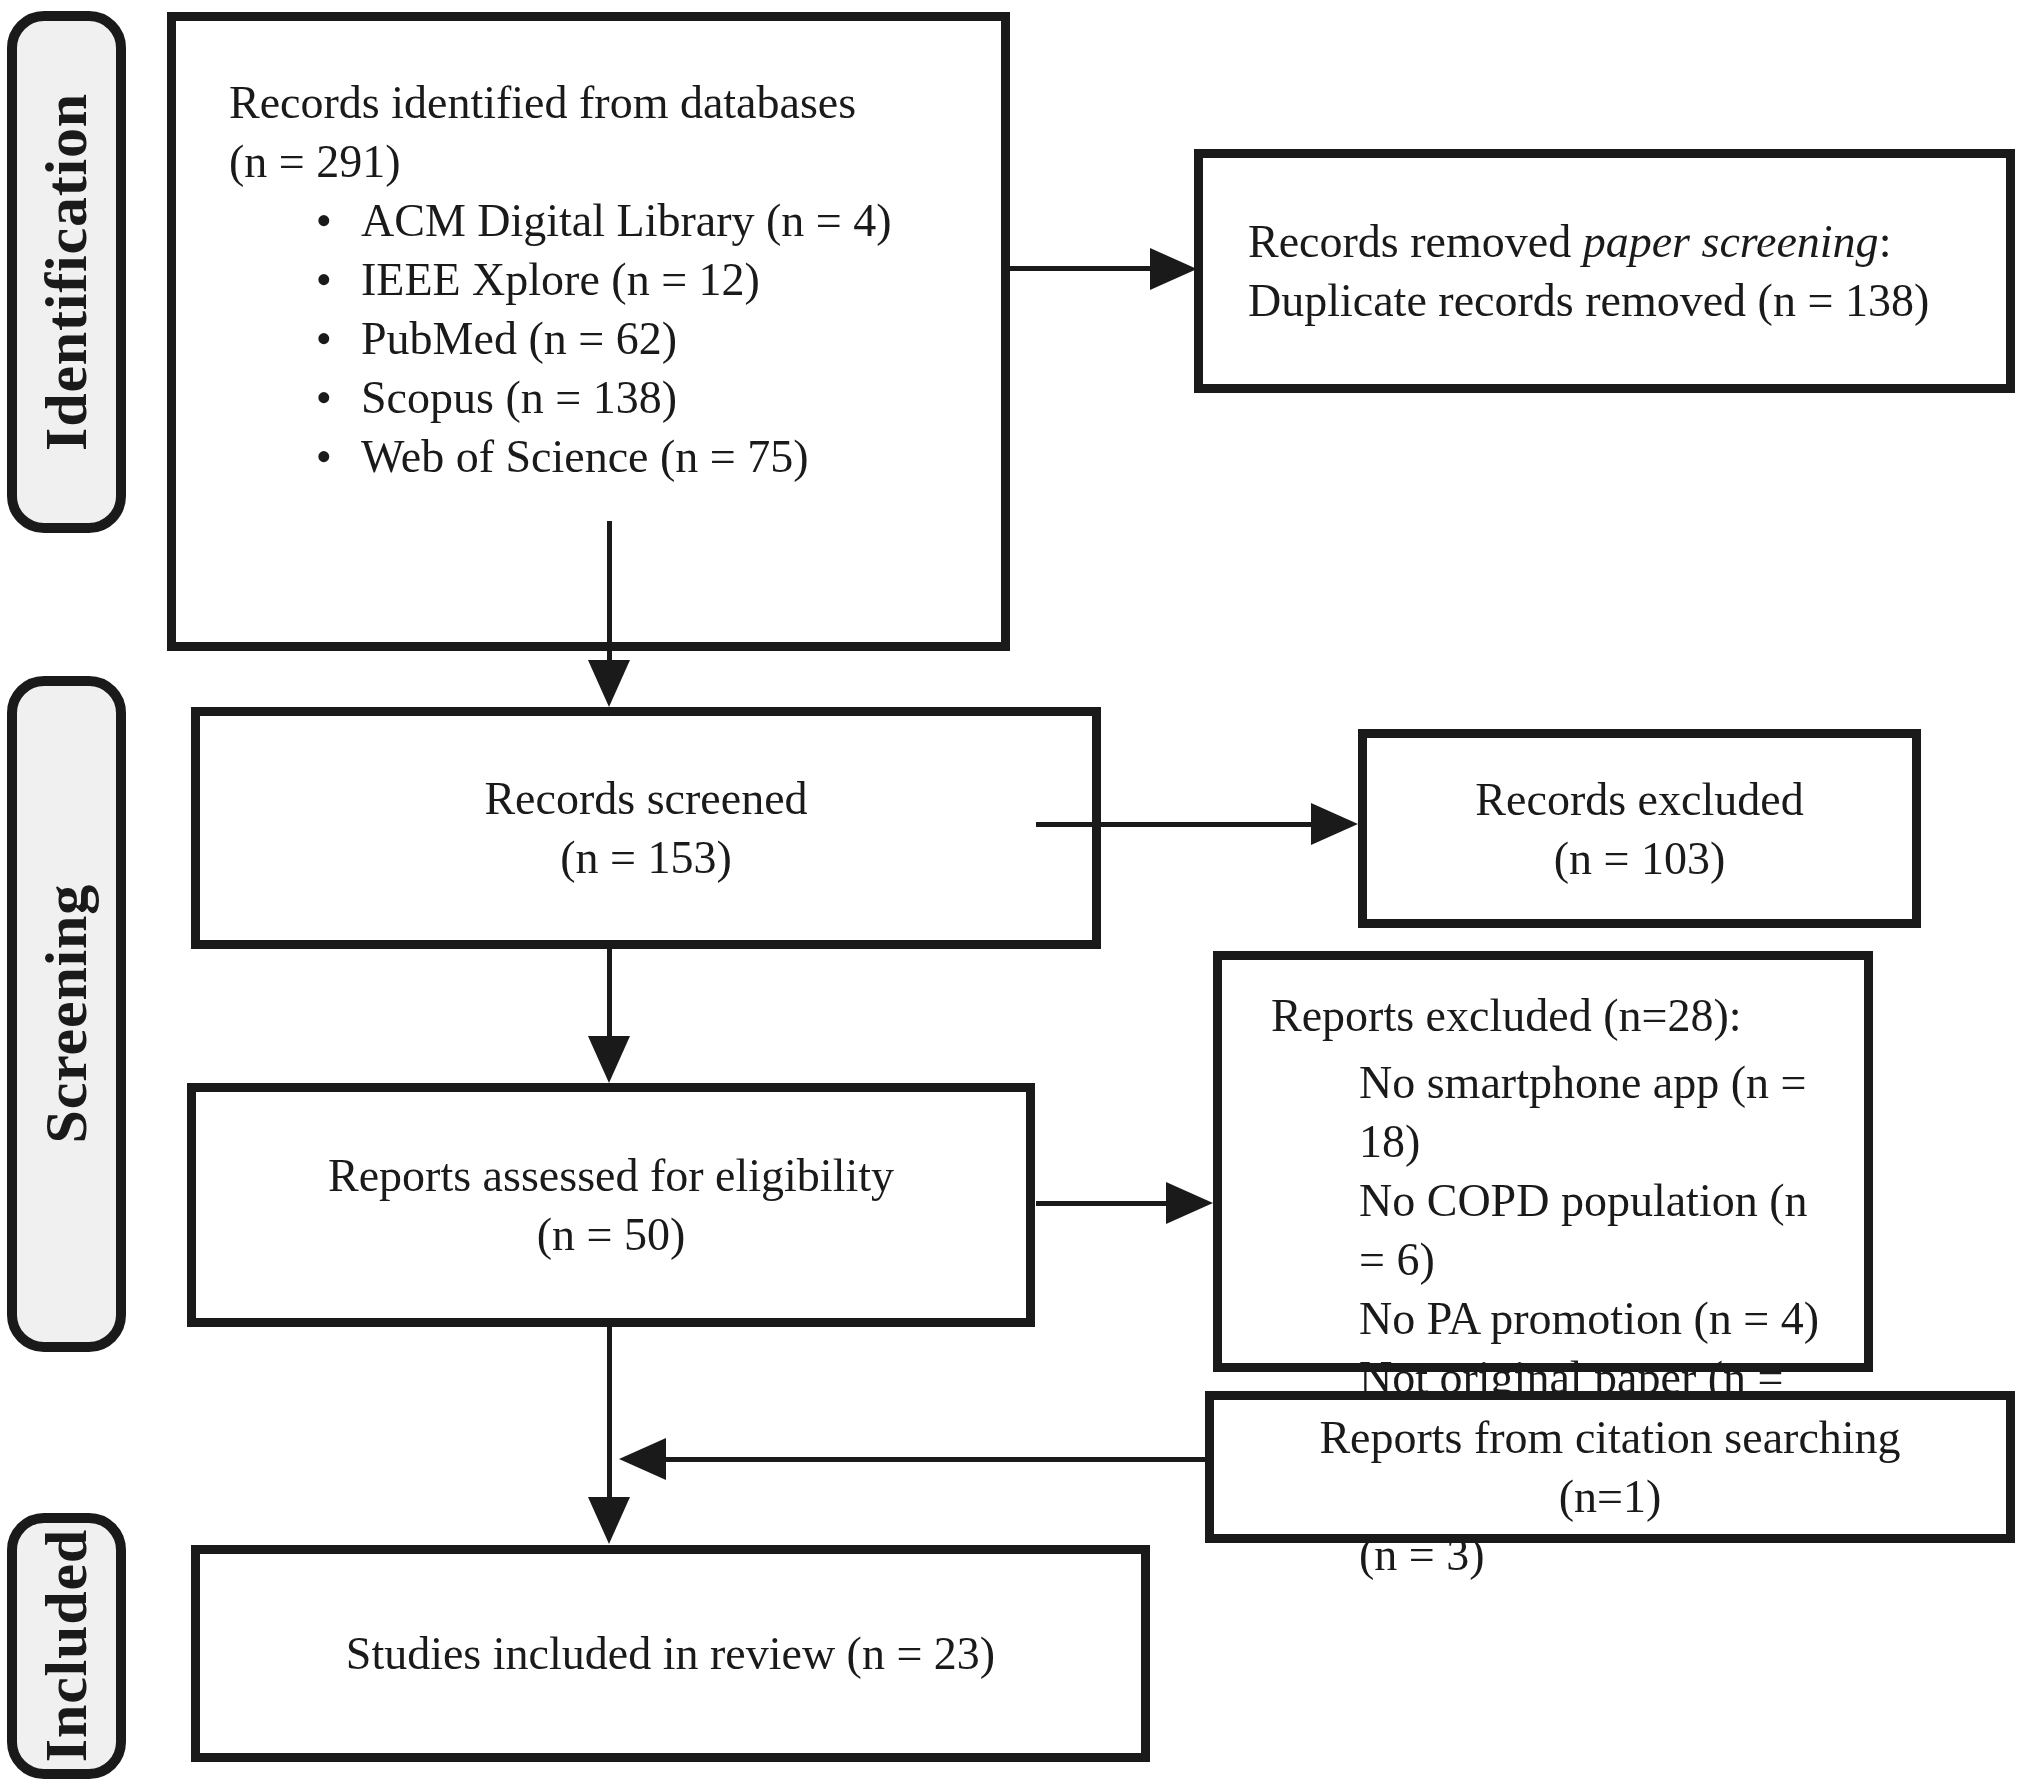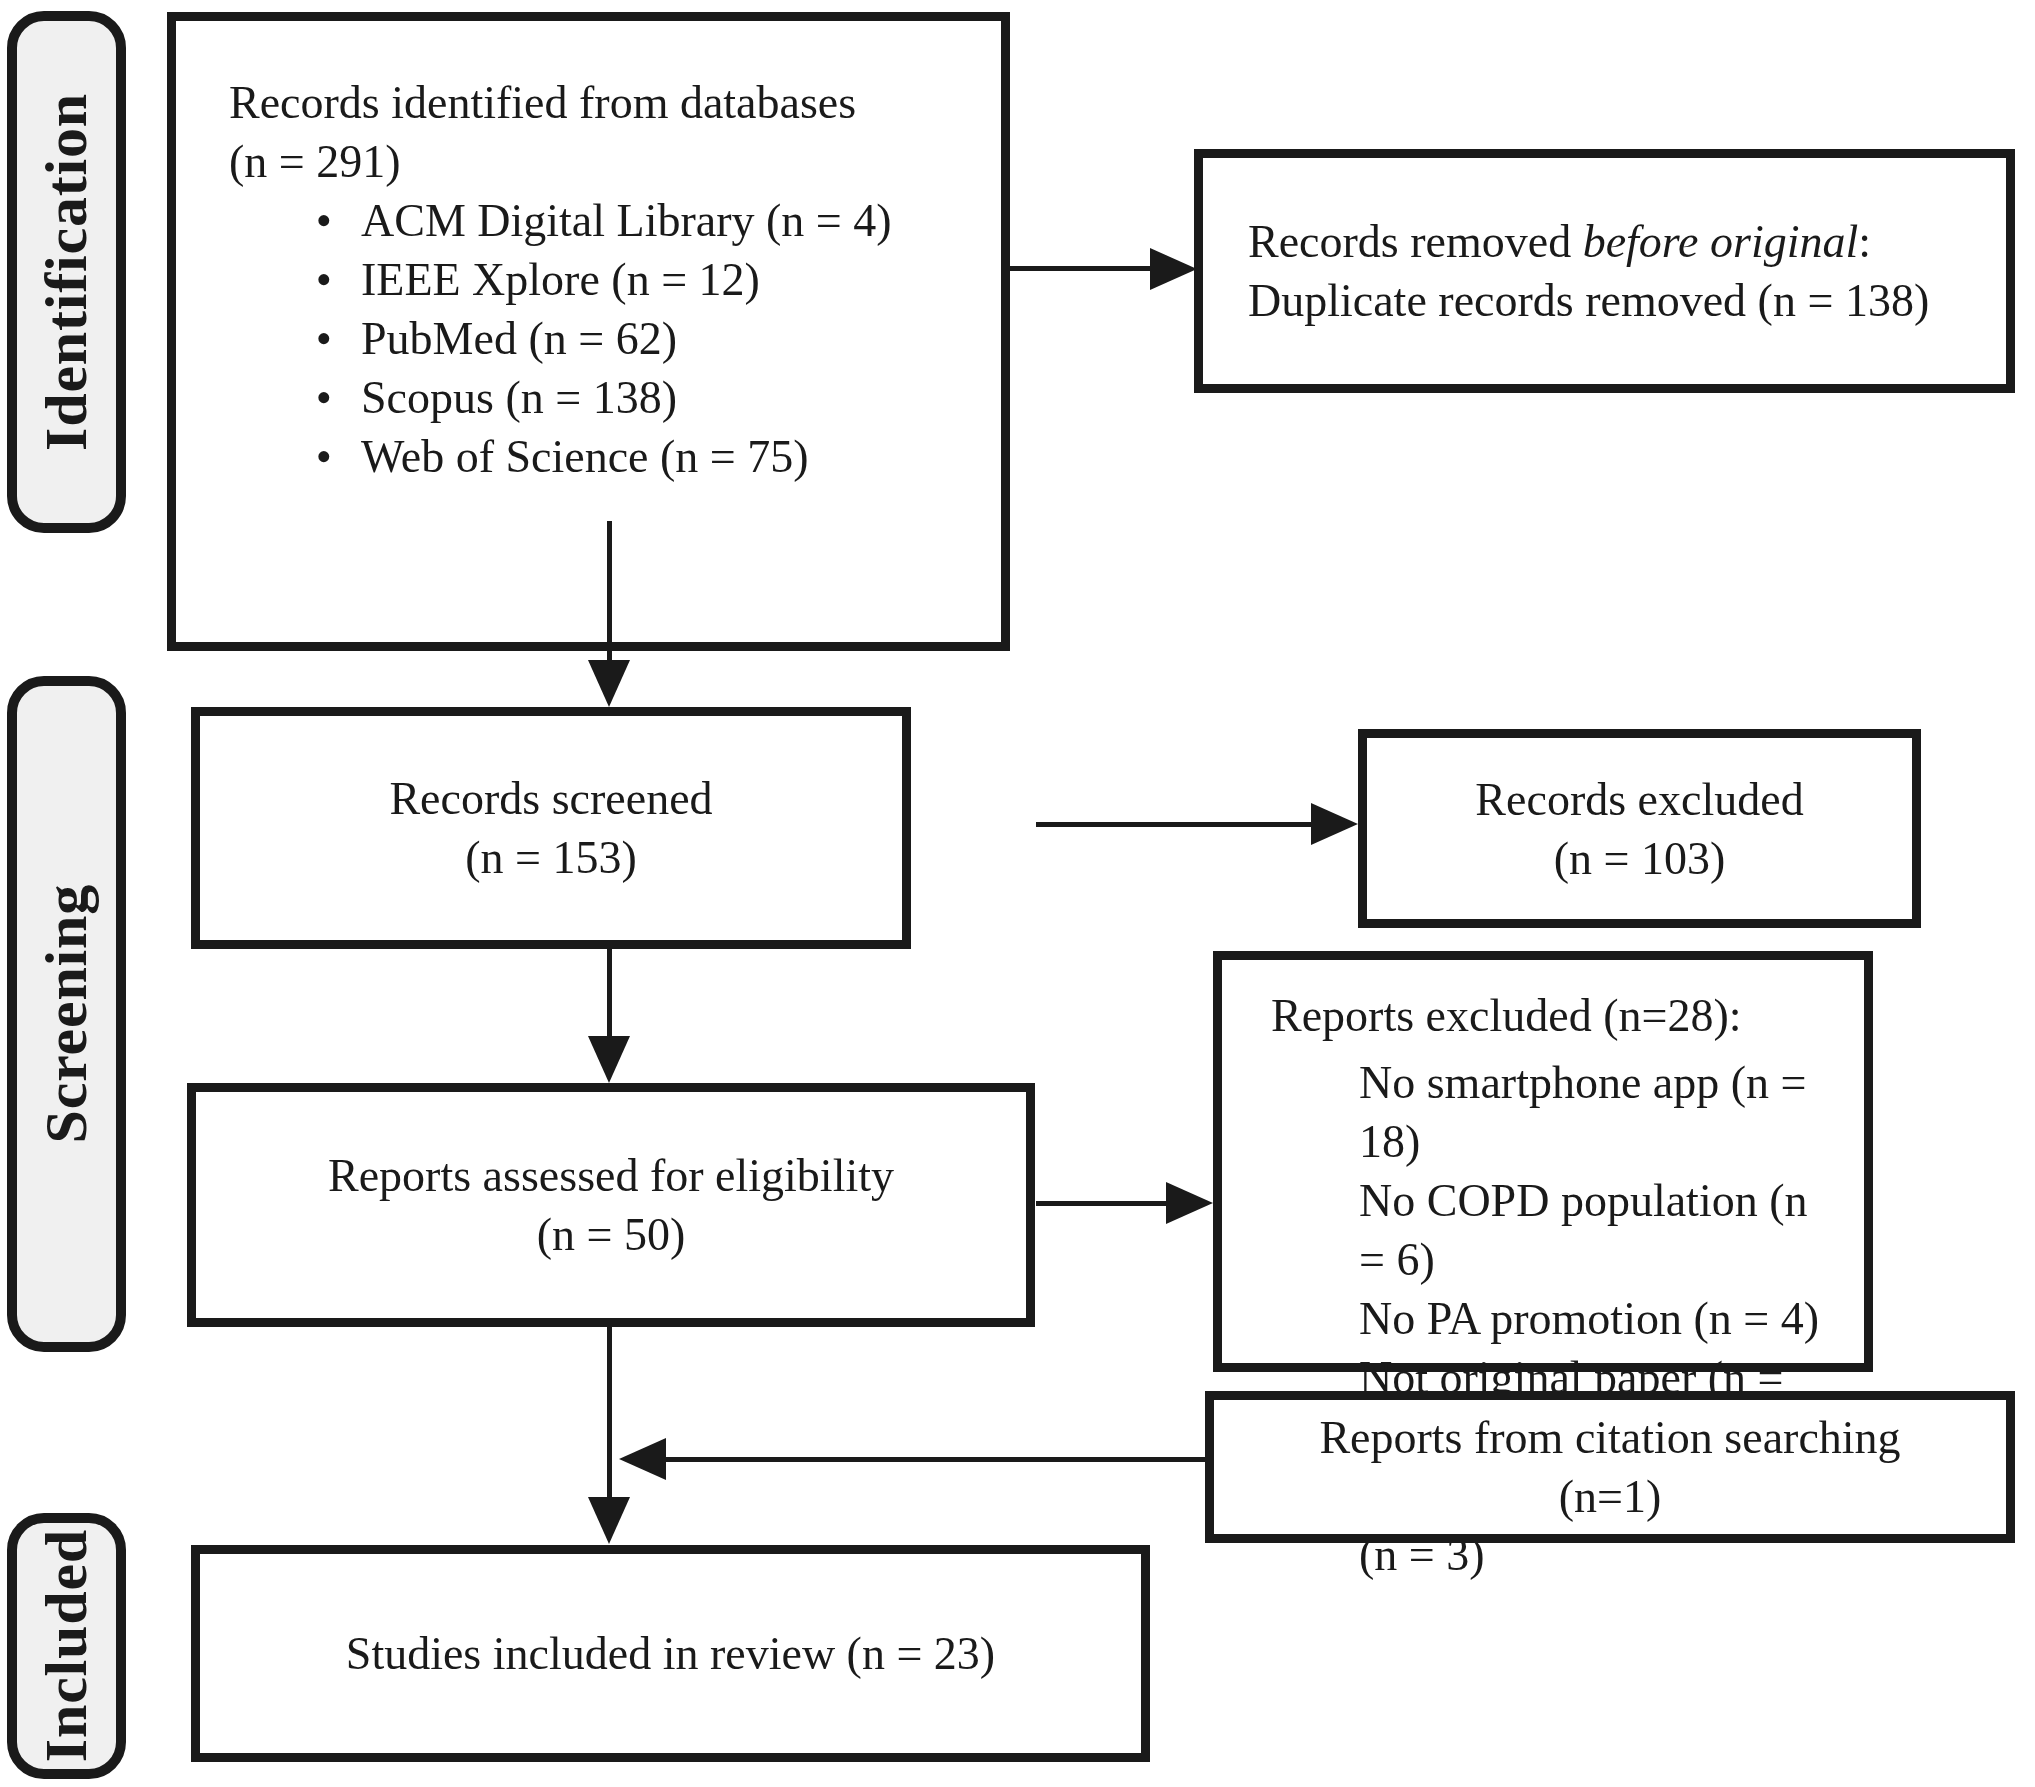--- a/index.html
+++ b/index.html
@@ -60,21 +60,21 @@
   }
   .box.leftcentered {
     display: flex;
     flex-direction: column;
     justify-content: center;
     text-align: left;
   }
 
   #box-records-identified { left: 167px;  top: 12.2px;   width: 843px; height: 639px; padding: 52px 33px 0 53px; }
   #box-records-removed    { left: 1194px; top: 149px;  width: 821px; height: 244px; padding-left: 45px; }
-  #box-records-screened   { left: 191px;  top: 707px;  width: 720px; height: 242px; }
+  #box-records-screened   { left: 191px;  top: 707px;  width: 910px; height: 242px; }
   #box-records-excluded   { left: 1358px; top: 729px;  width: 563px;  height: 199px; }
   #box-reports-assessed   { left: 187px;  top: 1083px; width: 848px; height: 244px; }
   #box-reports-excluded   { left: 1213px; top: 951px; width: 660px;  height: 421px; padding: 26px 24.4px 0 49px; }
   #box-citation-searching { left: 1205px; top: 1391px; width: 810px;  height: 152px; }
   #box-studies-included   { left: 191px;  top: 1545px; width: 959px; height: 217px; }
 
   .bullets {
     margin: 0;
     padding: 0 0 0 72px;
     list-style: none;
@@ -155,21 +155,21 @@
     <ul class="bullets">
       <li class="bullet">ACM Digital Library (n = 4)</li>
       <li class="bullet">IEEE Xplore (n = 12)</li>
       <li class="bullet">PubMed (n = 62)</li>
       <li class="bullet">Scopus (n = 138)</li>
       <li class="bullet">Web of Science (n = 75)</li>
     </ul>
   </div>
 
   <div class="box leftcentered" id="box-records-removed">
-    <div><span>Records removed </span><span class="italic">before original</span><span>:</span></div>
+    <div><span>Records removed </span><span class="italic">paper screening</span><span>:</span></div>
     <div>Duplicate records removed (n = 138)</div>
   </div>
 
   <div class="box centered" id="box-records-screened">
     <div>Records screened</div>
     <div>(n = 153)</div>
   </div>
 
   <div class="box centered" id="box-records-excluded">
     <div>Records excluded</div>

